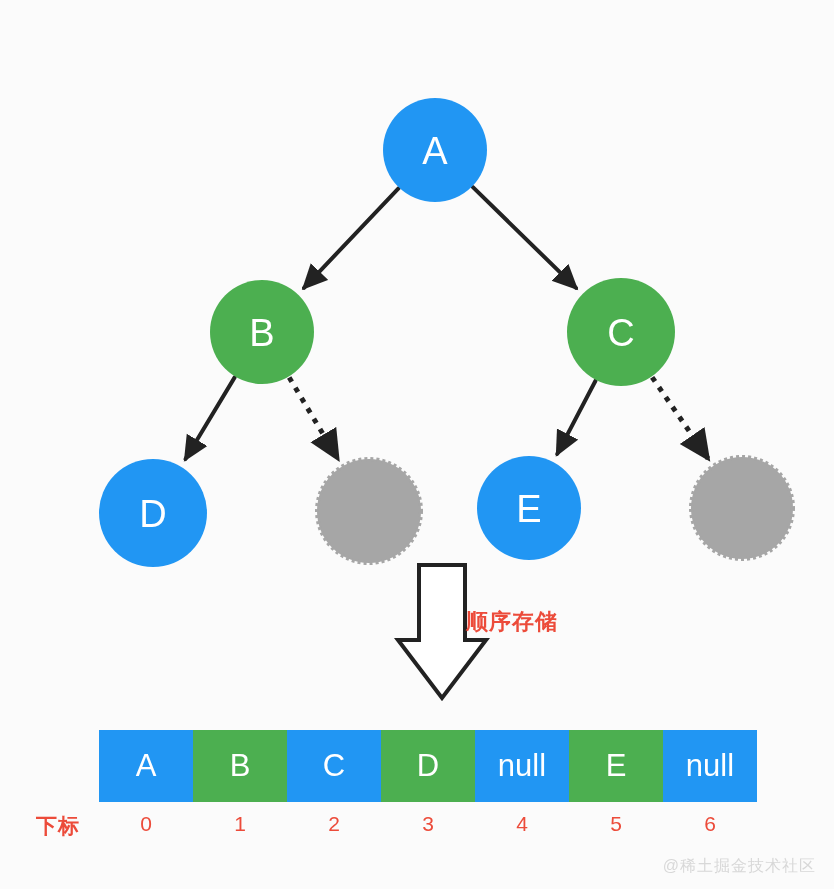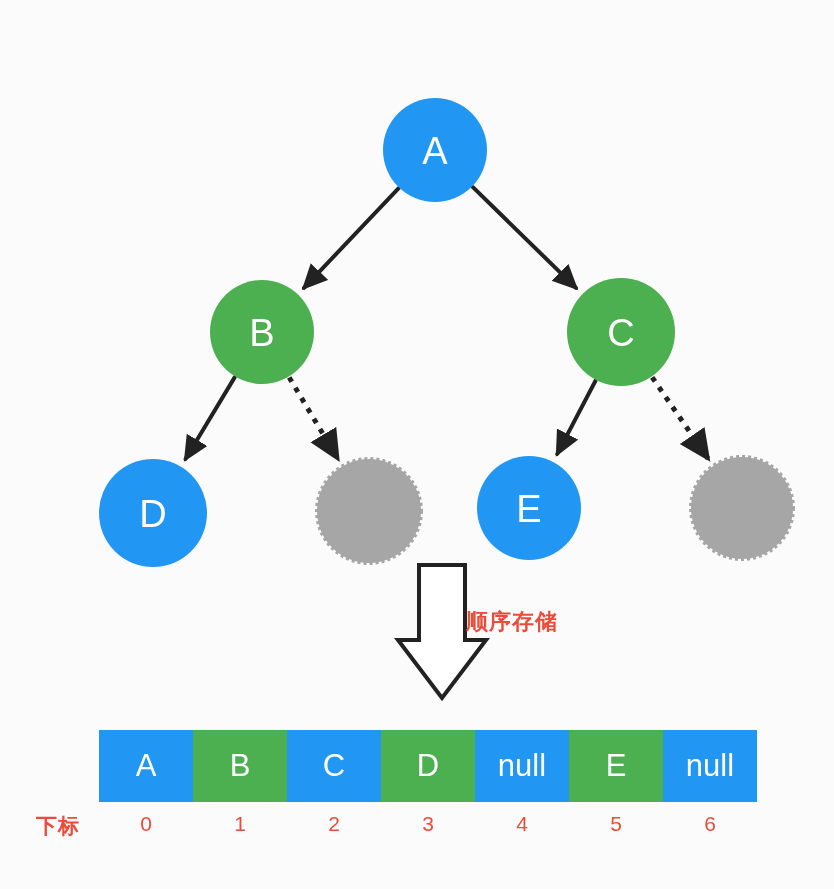--- a/index.html
+++ b/index.html
@@ -138,13 +138,14 @@
   <div id="index-layer">
       <div class="idx" style="left: 146px;">0</div>
       <div class="idx" style="left: 240px;">1</div>
       <div class="idx" style="left: 334px;">2</div>
       <div class="idx" style="left: 428px;">3</div>
       <div class="idx" style="left: 522px;">4</div>
       <div class="idx" style="left: 616px;">5</div>
       <div class="idx" style="left: 710px;">6</div>
     </div>
 
+  <div class="watermark">@稀土掘金技术社区</div>
 </div>
 
 </body></html>

